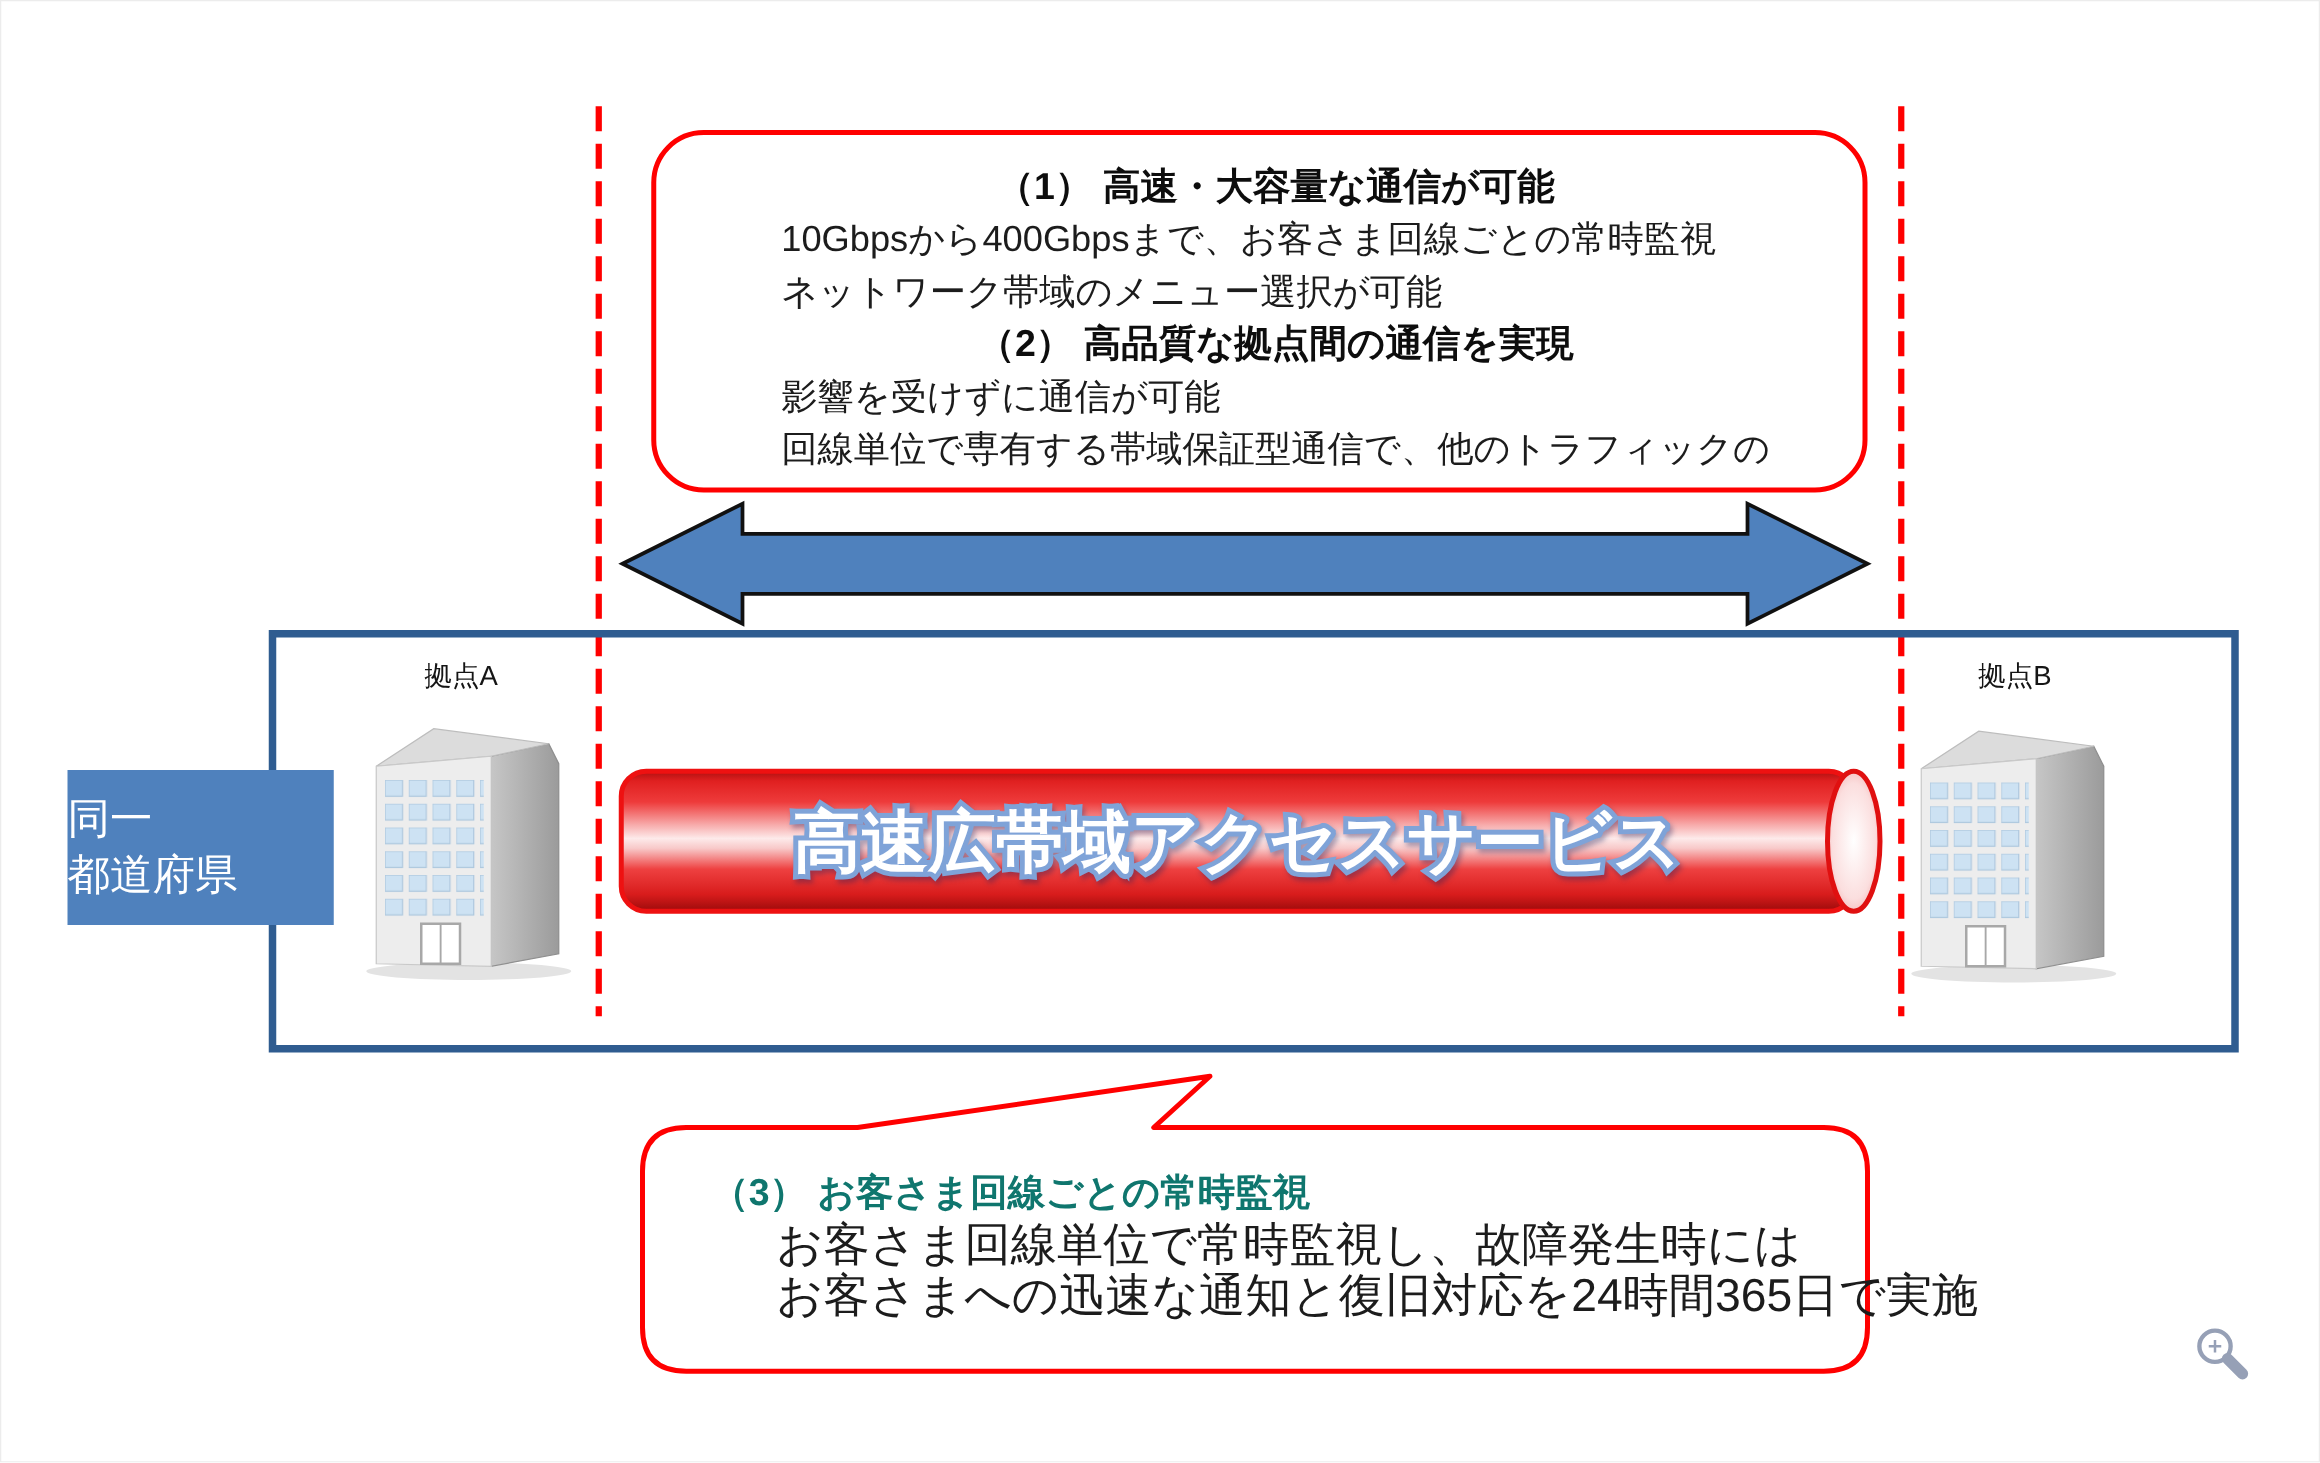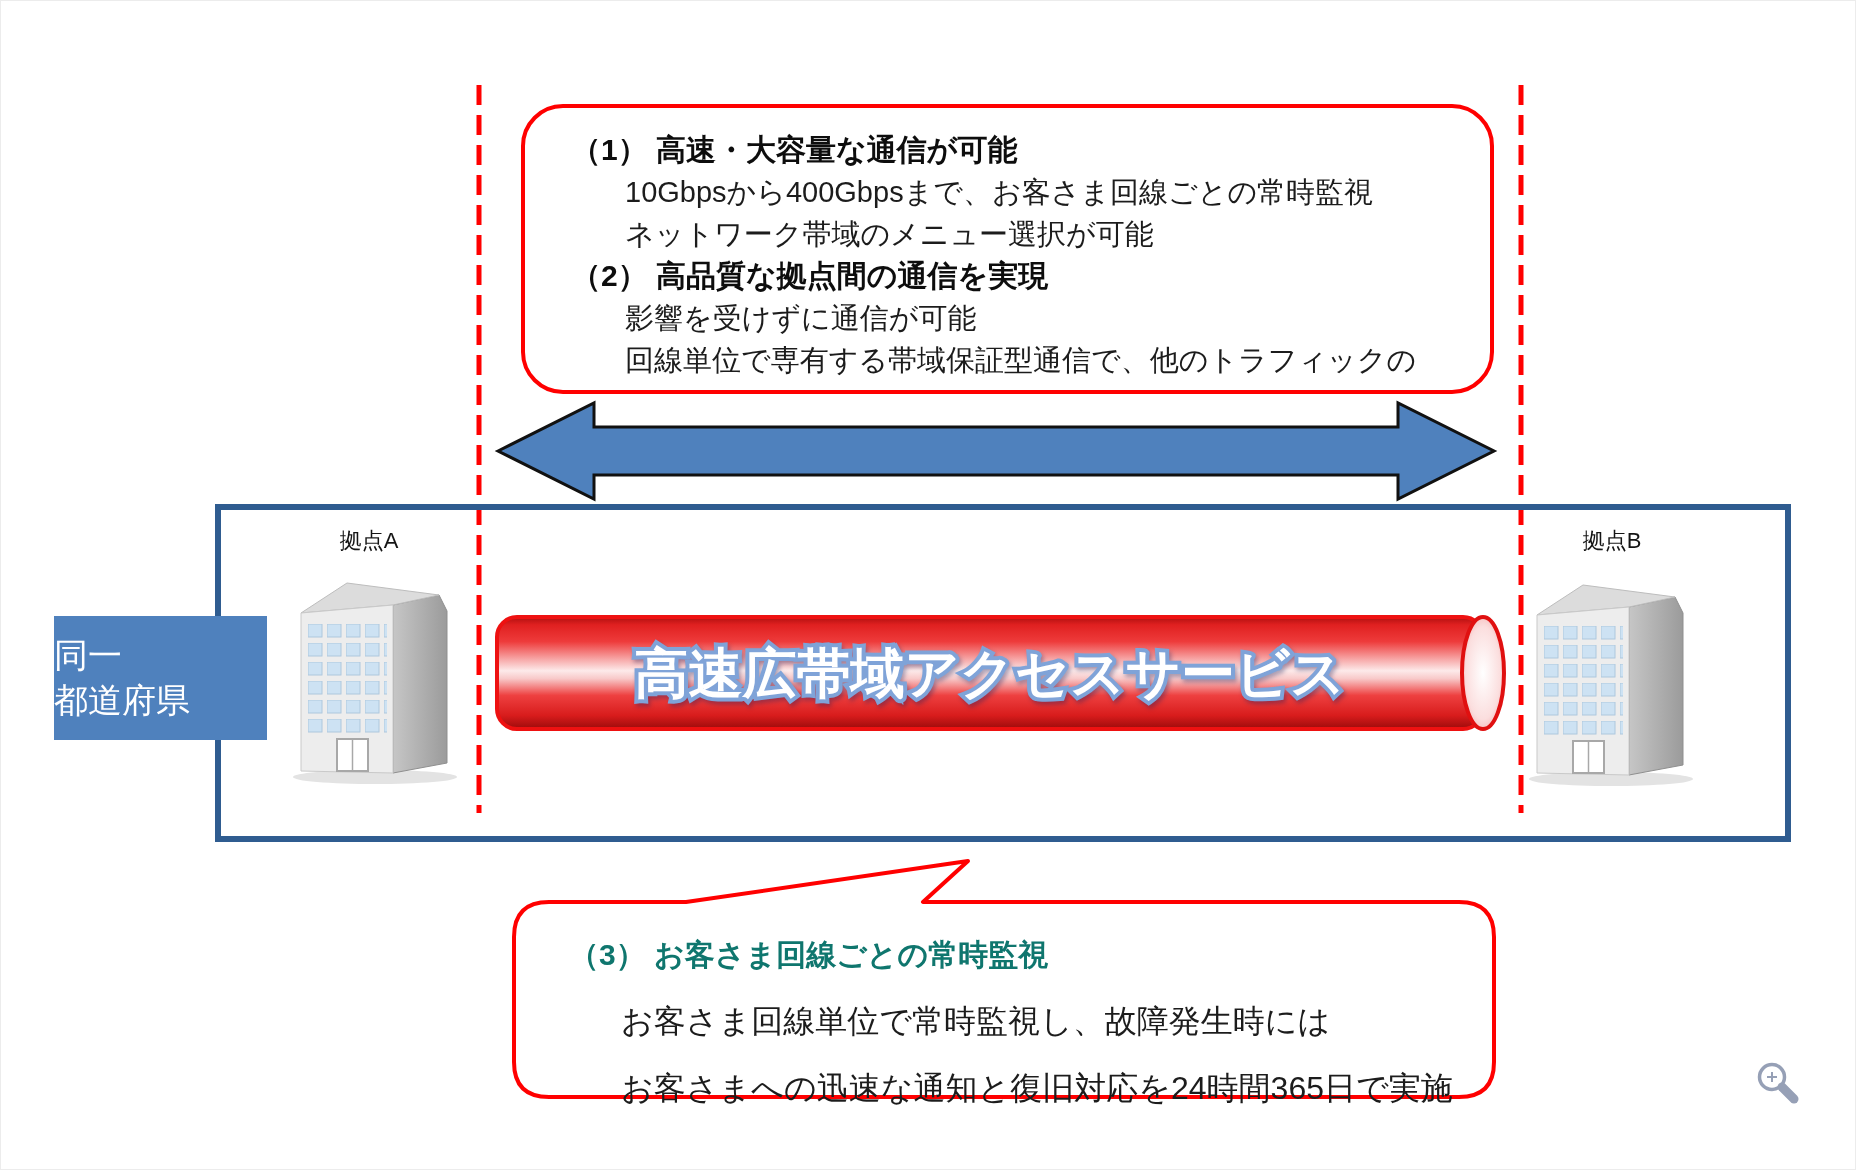--- a/index.html
+++ b/index.html
@@ -8,41 +8,41 @@
     font-family:"Liberation Sans","DejaVu Sans",sans-serif;
     overflow:hidden;border:1px solid #ececec;box-sizing:border-box;
   }
   svg.layer{position:absolute;left:0;top:0;width:1856px;height:1170px;}
   
   .top-callout{
     position:absolute;left:520px;top:103px;width:973px;height:290px;
     border:4px solid #ff0000;border-radius:42px;background:#ffffff;
     box-sizing:border-box;padding:21px 20px 0 46px;z-index:3;
   }
-  .co-heading{font-size:30px;line-height:42px;font-weight:bold;color:#0d0d0d;white-space:nowrap;}
+  .co-heading{font-size:30px;line-height:42px;font-weight:bold;color:#0d0d0d;white-space:nowrap;text-align:center;}
   .co-body{font-size:29px;line-height:42px;color:#1c1c1c;padding-left:54px;white-space:nowrap;}
   
   .main-box{
     position:absolute;left:214px;top:503px;width:1576px;height:338px;
     border:6px solid #2f5c90;box-sizing:border-box;background:transparent;z-index:2;
   }
   .region-label{
     position:absolute;left:53px;top:615px;width:213px;height:124px;background:#4f81bd;
     color:#ffffff;display:flex;flex-direction:column;align-items:flex-start;justify-content:center;
     font-size:34px;line-height:45px;z-index:4;text-align:center;
   }
   .site-label{
     position:absolute;width:170px;text-align:center;font-size:22px;color:#151515;z-index:4;white-space:nowrap;
   }
   .site-a{left:283px;top:525px;}
   .site-b{left:1526px;top:525px;}
   
   .bottom-text{position:absolute;left:522px;top:933px;z-index:4;padding-left:46px;}
   .bt-heading{font-size:30px;line-height:41px;font-weight:bold;color:#0f766e;white-space:nowrap;}
-  .bt-body{font-size:32px;line-height:41px;color:#1c1c1c;padding-left:52px;white-space:nowrap;margin-top:26px;}
+  .bt-body{font-size:37px;line-height:41px;color:#1c1c1c;padding-left:52px;white-space:nowrap;}
   .pipe-text{
     font-size:54px;font-weight:bold;fill:#ffffff;stroke:#7fa3d8;stroke-width:8px;
     paint-order:stroke;letter-spacing:0px;
     filter:drop-shadow(2px 3px 2px rgba(20,30,90,0.35));
   }
 </style>
 </head>
 <body>
 
 <div class="stage">

